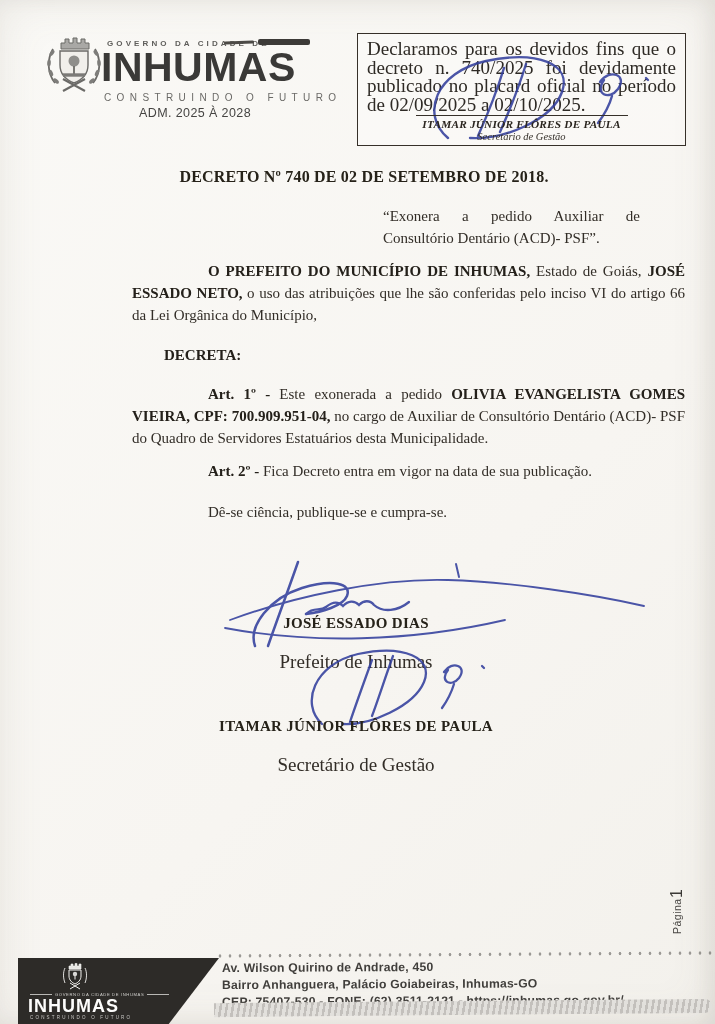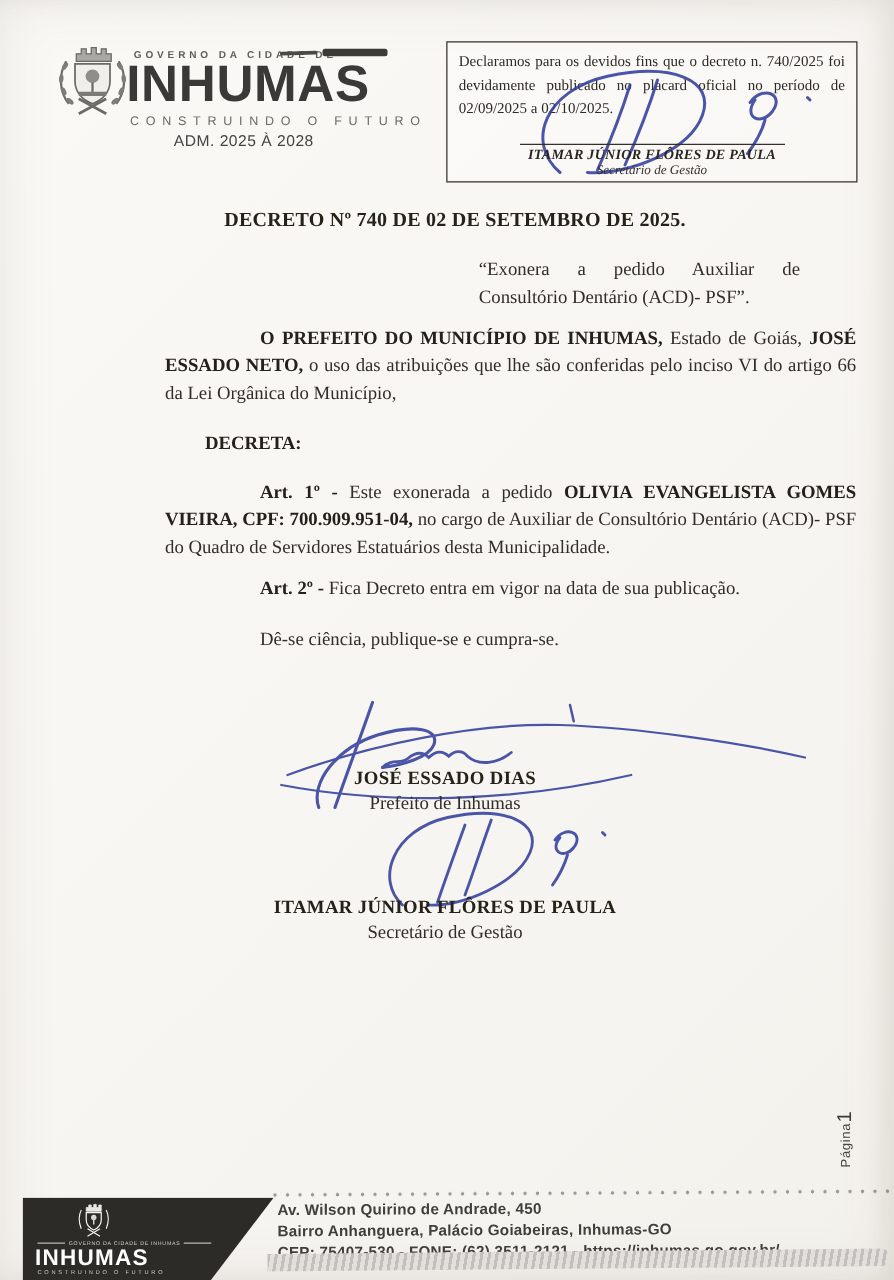--- a/index.html
+++ b/index.html
@@ -34,21 +34,21 @@
     left:139px;top:106px;font-family:"Liberation Sans",sans-serif;
     font-size:12.5px;font-weight:normal;color:#454442;letter-spacing:.4px;
   }
 
   
   .decl-box{
     left:357px;top:33px;width:329px;height:113px;border:1.4px solid #363029;
     box-sizing:border-box;background:rgba(255,255,255,.25);
   }
   .decl-text{
-    margin:6px 9px 0 9px;font-size:12px;line-height:18.6px;text-align:justify;color:#2e2a25;
+    margin:6px 9px 0 9px;font-size:19px;line-height:18.6px;text-align:justify;color:#2e2a25;
   }
   .decl-sign{position:absolute;left:0;right:0;bottom:3px;text-align:center;}
   .decl-line{width:212px;margin:0 auto 2px auto;border-top:1.3px solid #363029;}
   .decl-name{font-size:11.3px;font-weight:bold;font-style:italic;letter-spacing:.2px;color:#2a251f;}
   .decl-role{font-size:10.5px;font-style:italic;color:#332e28;margin-top:1px;}
   .sigA{left:50px;top:18px;overflow:visible;}
 
   
   .doc-title{
     left:88px;top:168px;width:552px;text-align:center;
@@ -66,21 +66,21 @@
   .p-decreta{left:164px;top:347px;font-size:15px;font-weight:bold;color:#24201a;}
   .p-art1{top:384px;}
   .p-art2{top:461px;}
   .p-close{top:502px;}
   .p-gabinete{top:540px;font-weight:bold;color:#24201a;}
 
   .sign-block{left:80px;width:552px;text-align:center;}
   .sb1{top:615px;}
   .sb2{top:718px;}
   .sign-name{font-size:15px;font-weight:bold;letter-spacing:.3px;color:#262219;}
-  .sign-role{font-size:15px;margin-top:3px;color:#322d27;}
+  .sign-role{font-size:19px;margin-top:19px;color:#322d27;}
   .sigB{left:200px;top:556px;overflow:visible;}
   .sigC{left:292px;top:644px;overflow:visible;}
 
   
   .pagemark{
     left:668px;top:872px;height:62px;display:flex;align-items:center;
     writing-mode:vertical-rl;transform:rotate(180deg);
     font-family:"Liberation Sans",sans-serif;color:#4a4845;
   }
   .pagemark-label{font-size:10.5px;letter-spacing:.5px;}
@@ -174,21 +174,21 @@
         </g>
       </svg>
     </div>
     <div class="decl-sign">
       <div class="decl-line"></div>
       <div class="decl-name">ITAMAR JÚNIOR FLÔRES DE PAULA</div>
       <div class="decl-role">Secretário de Gestão</div>
     </div>
   </div>
 
-  <div class="abs doc-title">DECRETO Nº 740 DE 02 DE SETEMBRO DE 2025.</div>
+  <div class="abs doc-title">DECRETO Nº 740 DE 02 DE SETEMBRO DE 2018.</div>
   <div class="abs summary">“Exonera a pedido Auxiliar de Consultório Dentário (ACD)- PSF”.</div>
 
   <div class="abs para indent p-preamble"><b>O PREFEITO DO MUNICÍPIO DE INHUMAS,</b><span> Estado de Goiás, </span><b>JOSÉ ESSADO NETO,</b><span> o uso das atribuições que lhe são conferidas pelo inciso VI do artigo 66 da Lei Orgânica do Município,</span></div>
   <div class="abs p-decreta">DECRETA:</div>
   <div class="abs para indent p-art1"><b>Art. 1º - </b><span>Este exonerada a pedido </span><b>OLIVIA EVANGELISTA GOMES VIEIRA, CPF: 700.909.951-04,</b><span> no cargo de Auxiliar de Consultório Dentário (ACD)- PSF do Quadro de Servidores Estatuários desta Municipalidade.</span></div>
   <div class="abs para indent p-art2"><b>Art. 2º - </b><span>Fica Decreto entra em vigor na data de sua publicação.</span></div>
   <div class="abs para indent p-close">Dê-se ciência, publique-se e cumpra-se.</div>
 
   <div class="abs sigB">
     <svg width="448" height="96" viewBox="0 0 448 96">

